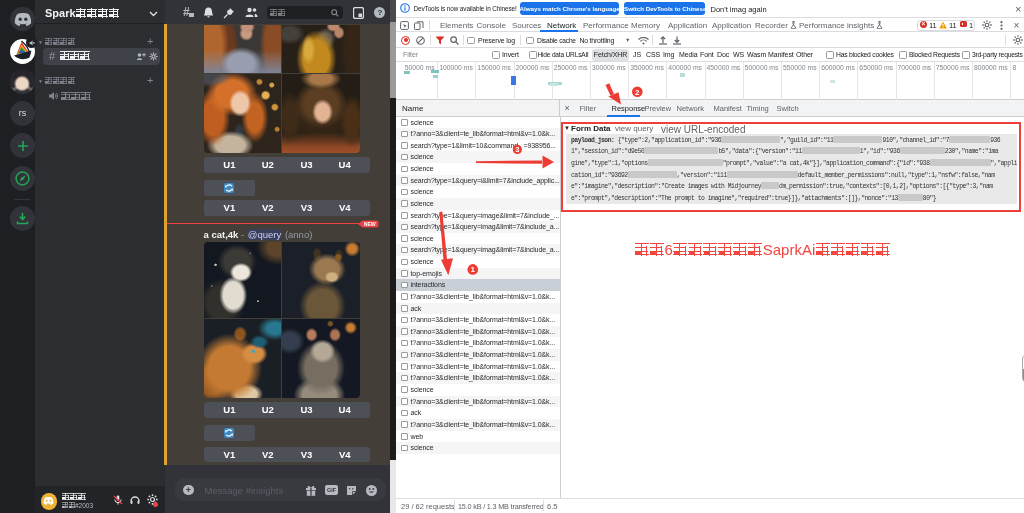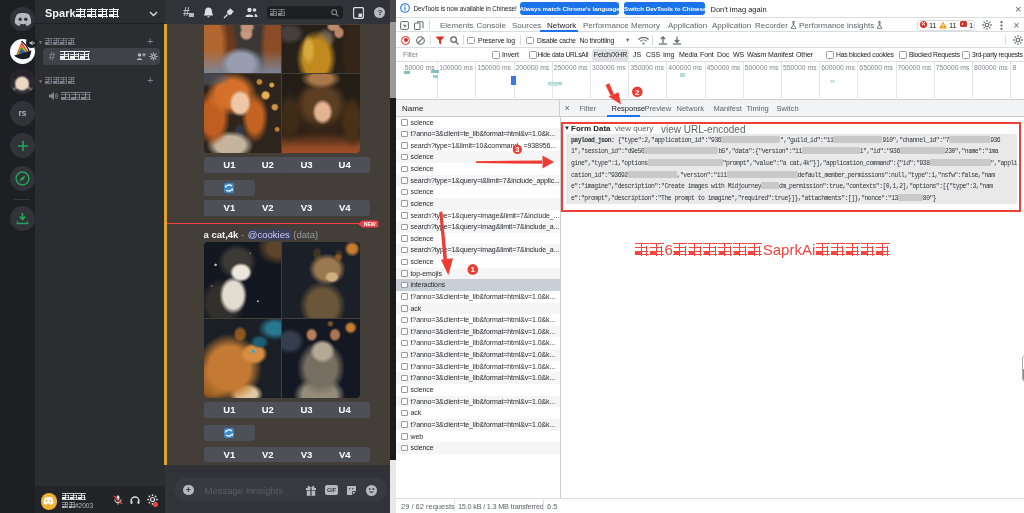--- a/index.html
+++ b/index.html
@@ -148,21 +148,21 @@
   <div class="abs btn" style="left:242.3px;top:200.4px;">V2</div>
   <div class="abs btn" style="left:281px;top:200.4px;">V3</div>
   <div class="abs btn" style="left:319.2px;top:200.4px;">V4</div>
 
   <div class="abs" style="left:166.5px;top:223.2px;width:193px;height:1.2px;background:#f23f43;"></div>
   <svg class="abs" style="left:357.5px;top:220px;" width="21" height="8" viewBox="0 0 21 8">
       <path d="M0 4 L4.5 0.5 H18 A2.5 2.5 0 0 1 20.5 3 V5 A2.5 2.5 0 0 1 18 7.5 H4.5 Z" fill="#f23f43"></path>
       <text x="11.7" y="5.9" font-size="5.2" font-weight="bold" fill="#fff" text-anchor="middle" font-family="Liberation Sans">NEW</text>
     </svg>
 
-  <div class="abs" style="left:203.5px;top:228.5px;font-size:9.5px;color:#f2f3f5;"><b>a cat,4k</b> <span style="color:#949ba4;">-</span> <span style="background:#3c3f58;color:#c9cdfb;border-radius:2px;padding:0 1px;">@cookies</span> <span style="color:#949ba4;">(data)</span></div>
+  <div class="abs" style="left:203.5px;top:228.5px;font-size:9.5px;color:#f2f3f5;"><b>a cat,4k</b> <span style="color:#949ba4;">-</span> <span style="background:#3c3f58;color:#c9cdfb;border-radius:2px;padding:0 1px;">@query</span> <span style="color:#949ba4;">(anno)</span></div>
 
   <div class="abs" id="catgrid" style="left:203.5px;top:242px;width:156px;height:155.7px;border-radius:4px;overflow:hidden;">
     <div class="abs" id="c-tl" style="left:0;top:0;width:77.5px;height:76px;"></div>
     <div class="abs" id="c-tr" style="left:78.5px;top:0;width:77.5px;height:76px;"></div>
     <div class="abs" id="c-bl" style="left:0;top:77px;width:77.5px;height:78.7px;"></div>
     <div class="abs" id="c-br" style="left:78.5px;top:77px;width:77.5px;height:78.7px;"></div>
   </div>
 
   <div class="abs btn" style="left:203.9px;top:402px;">U1</div>
   <div class="abs btn" style="left:242.3px;top:402px;">U2</div>

